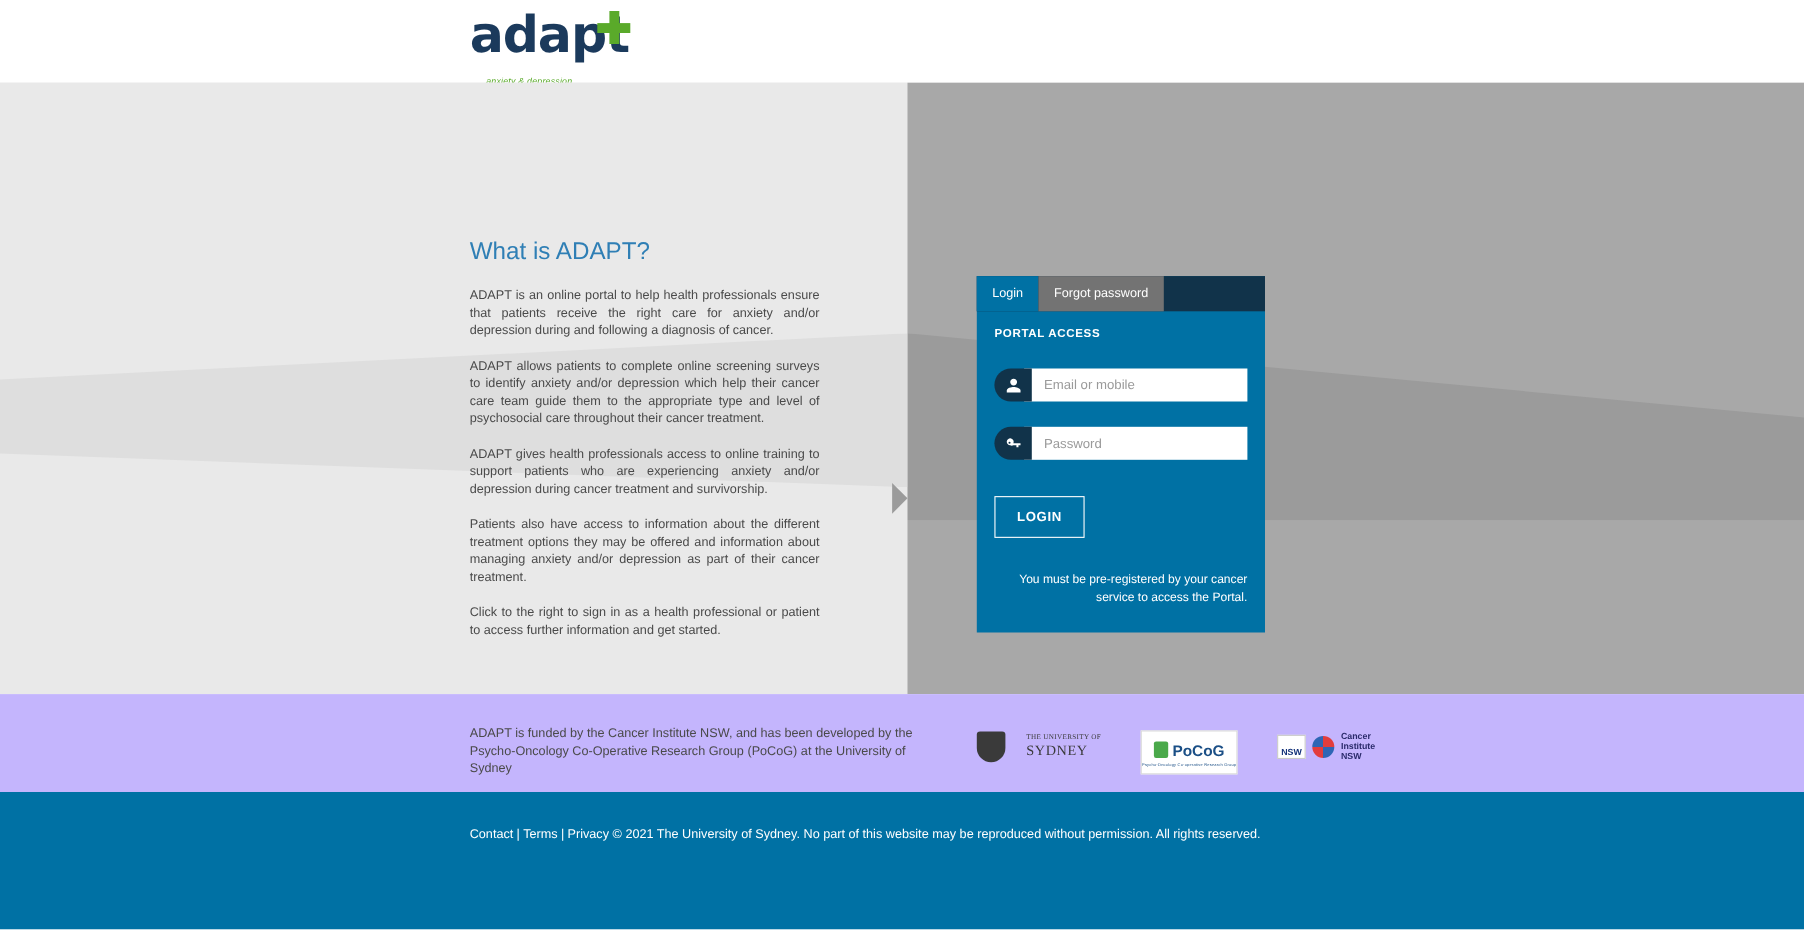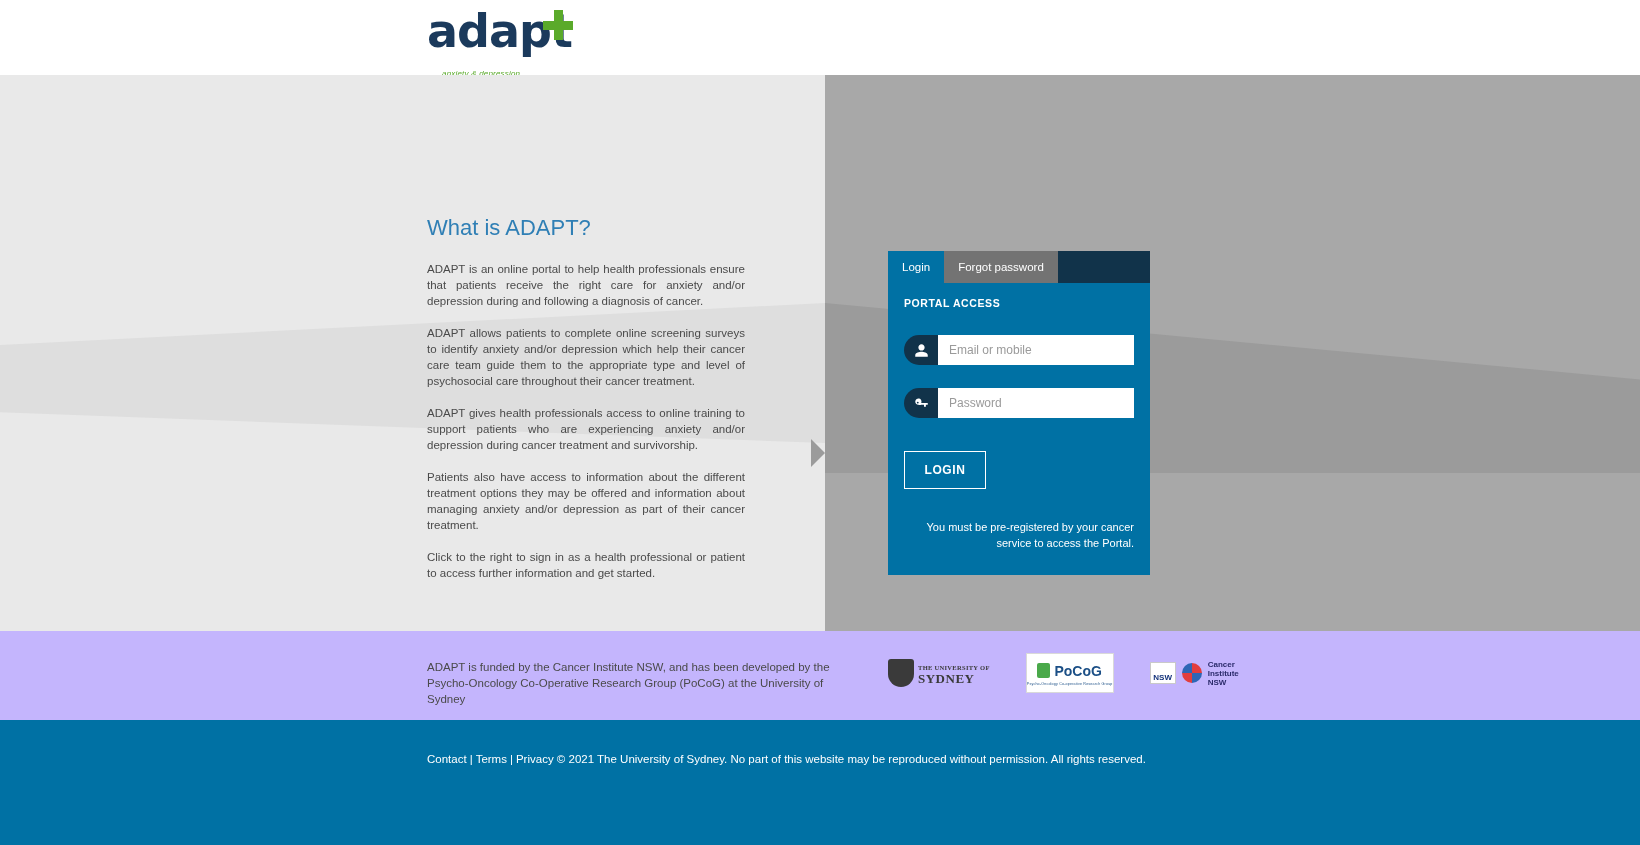--- a/index.html
+++ b/index.html
@@ -211,37 +211,38 @@
     color: #4a4a4a;
   }
   .partners {
     position: absolute;
     left: 888px; top: 22px;
     display: flex;
     align-items: center;
     gap: 36px;
   }
 
-  .usyd { display: flex; align-items: center; gap: 4px; font-weight: bold; }
+  .usyd { display: flex; align-items: flex-start; gap: 19px; }
   .usyd-crest {
     width: 26px; height: 28px;
     background: #3a3a3a;
     border-radius: 3px 3px 13px 13px;
   }
   .usyd-txt { line-height: 11px; }
   .usyd-txt .s { font-size: 6.5px; color: #3a3a3a; letter-spacing: .3px; font-family: "Liberation Serif", serif; }
   .usyd-txt .b { font-size: 13px; color: #3a3a3a; font-family: "Liberation Serif", serif; letter-spacing: .5px; }
 
   .pocog {
     width: 88px; height: 40px;
     border: 1px solid #d9d9d9;
     background: #ffffff;
     display: flex; flex-direction: column;
     align-items: center; justify-content: center;
     padding-top: 2px;
+    margin-top: 11px;
   }
   .pocog-main { display: flex; align-items: center; gap: 4px; }
   .pocog-mark { width: 13px; height: 15px; background: #4aa94a; border-radius: 2px; }
   .pocog-name { font-size: 14px; font-weight: bold; color: #1b4f86; font-family: "Liberation Sans", sans-serif; }
   .pocog-sub { font-size: 3.6px; color: #1b4f86; margin-top: 3px; letter-spacing: .2px; }
 
   .cinsw { display: flex; align-items: center; gap: 6px; }
   .nsw-logo {
     width: 26px; height: 22px;
     background: #ffffff;

